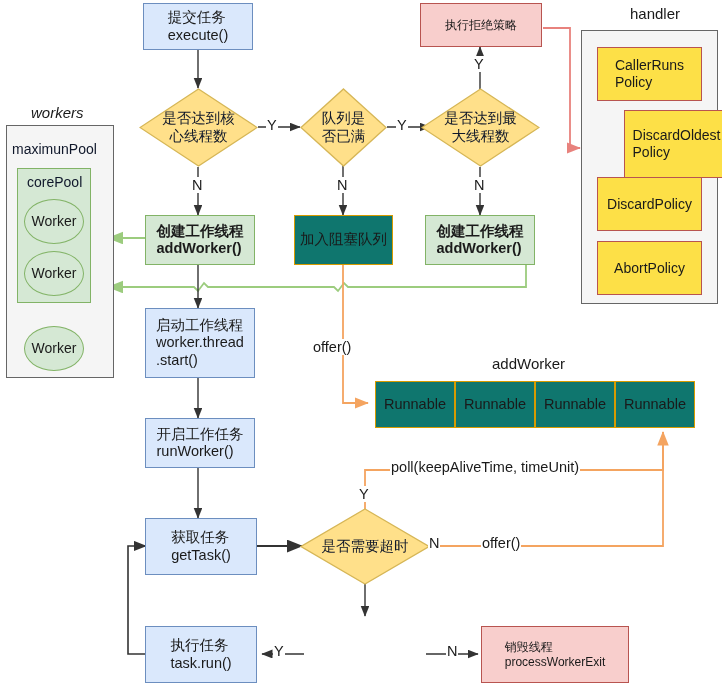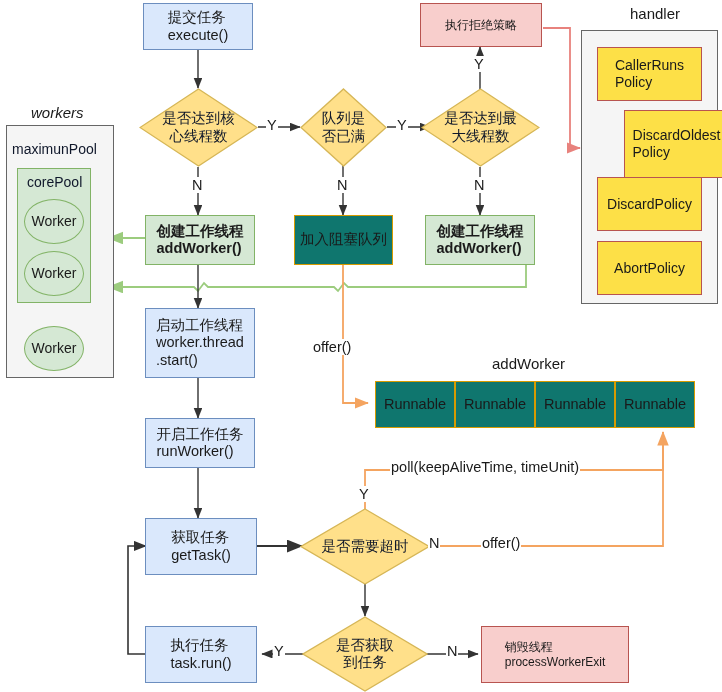--- a/index.html
+++ b/index.html
@@ -243,27 +243,20 @@
   <div class="node box-blue" style="left:145px; top:518px; width:112px; height:57px;">获取任务
 getTask()</div>
 
   <div class="diamond" style="left:300px; top:508px; width:130px; height:77px;">
     <svg class="dshape" viewBox="0 0 130 77" preserveAspectRatio="none">
       <polygon points="65,1 129,38.5 65,76 1,38.5" fill="#ffe08a" stroke="#d6b656" stroke-width="1.3"></polygon>
     </svg>
     <div class="dlabel">是否需要超时</div>
   </div>
 
-  <div class="diamond" style="left:302px; top:616px; width:126px; height:76px;">
-    <svg class="dshape" viewBox="0 0 126 76" preserveAspectRatio="none">
-      <polygon points="63,1 125,38 63,75 1,38" fill="#ffe08a" stroke="#d6b656" stroke-width="1.3"></polygon>
-    </svg>
-    <div class="dlabel">是否获取
-到任务</div>
-  </div>
 
   <div class="node box-blue" style="left:145px; top:626px; width:112px; height:57px;">执行任务
 task.run()</div>
 
   <div class="node box-red" style="left:481px; top:626px; width:148px; height:57px;">销毁线程
 processWorkerExit</div>
 
   <div class="lbl-title" style="left:492px; top:355px;">addWorker</div>
   <div class="node box-orange" style="left:375px; top:381px; width:80px; height:47px;">Runnable</div>
   <div class="node box-orange" style="left:455px; top:381px; width:80px; height:47px;">Runnable</div>

